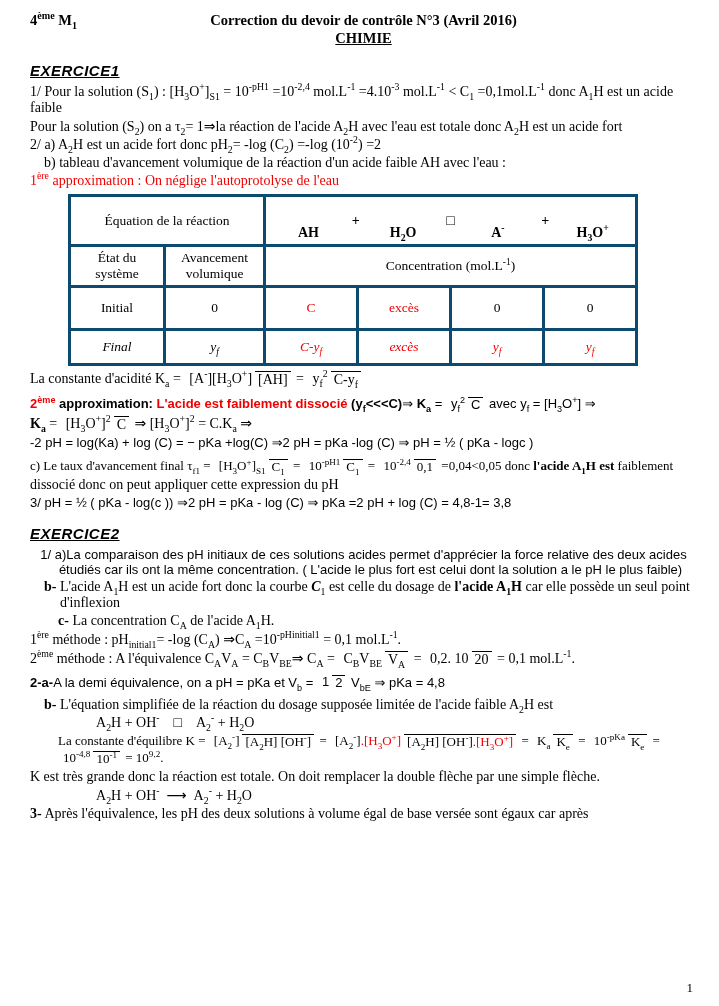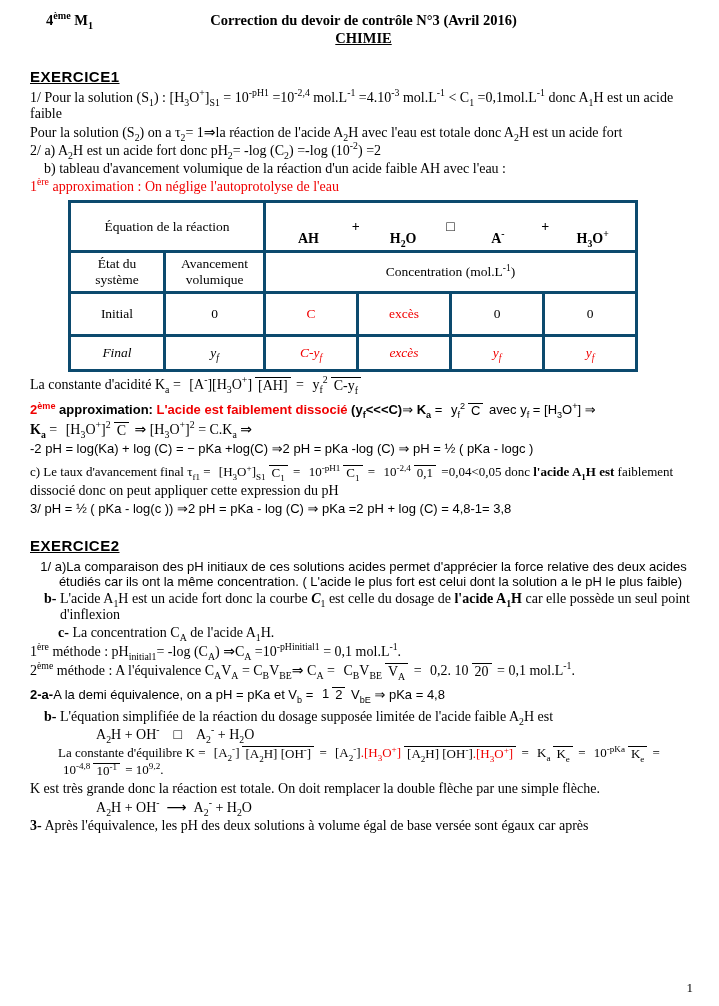--- a/index.html
+++ b/index.html
@@ -1,22 +1,22 @@
 <!DOCTYPE html>
 <html style="--accent-red: #f00000;"><head>
 <meta charset="utf-8">
 <style>
   html,body{margin:0;padding:0;background:#fff;}
   body{width:719px;height:1006px;color:#000;font-family:"Liberation Serif",serif;font-size:14px;position:relative;overflow:hidden;}
   .page{padding:12px 22px 0 30px;position:relative;height:100%;box-sizing:border-box;}
   .hdr{position:relative;text-align:center;font-weight:bold;font-size:14.5px;margin-bottom:1px;}
-  .hdr-left{position:absolute;left:16px;top:0;font-weight:bold;text-align:left;}
+  .hdr-left{position:absolute;left:0;top:0;font-weight:bold;text-align:left;}
   .subject-line{text-align:center;font-weight:bold;font-size:14.5px;margin-bottom:2px;}
   .subject-line .u{text-decoration:underline;}
-  .exh{font-family:"Liberation Sans",sans-serif;font-weight:bold;text-decoration:underline;font-size:15px;margin:19px 0 3px;letter-spacing:.5px;display:inline-block;}
+  .exh{font-family:"Liberation Sans",sans-serif;font-weight:bold;font-style:italic;text-decoration:underline;font-size:15px;margin:13px 0 3px;letter-spacing:.5px;display:inline-block;}
   .exh-wrap{margin:0;}
   .line{margin:2px 0;}
   sub,sup{font-size:.7em;line-height:0;}
   .sans{font-family:"Liberation Sans",sans-serif;font-size:13px;}
   .red{color:var(--accent-red,#f00);}
   b .red, .red b{color:var(--accent-red,#f00);}
   .frac{display:inline-flex;flex-direction:row;text-align:center;vertical-align:middle;margin:0 2px;line-height:1.15;}
   .frac .n{padding:0 3px;}
   .frac .d{border-top:1px solid #000;padding:0 3px;}
   table.adv{border-collapse:collapse;margin:5px 0 5px 38px;font-size:13.5px;table-layout:fixed;}

